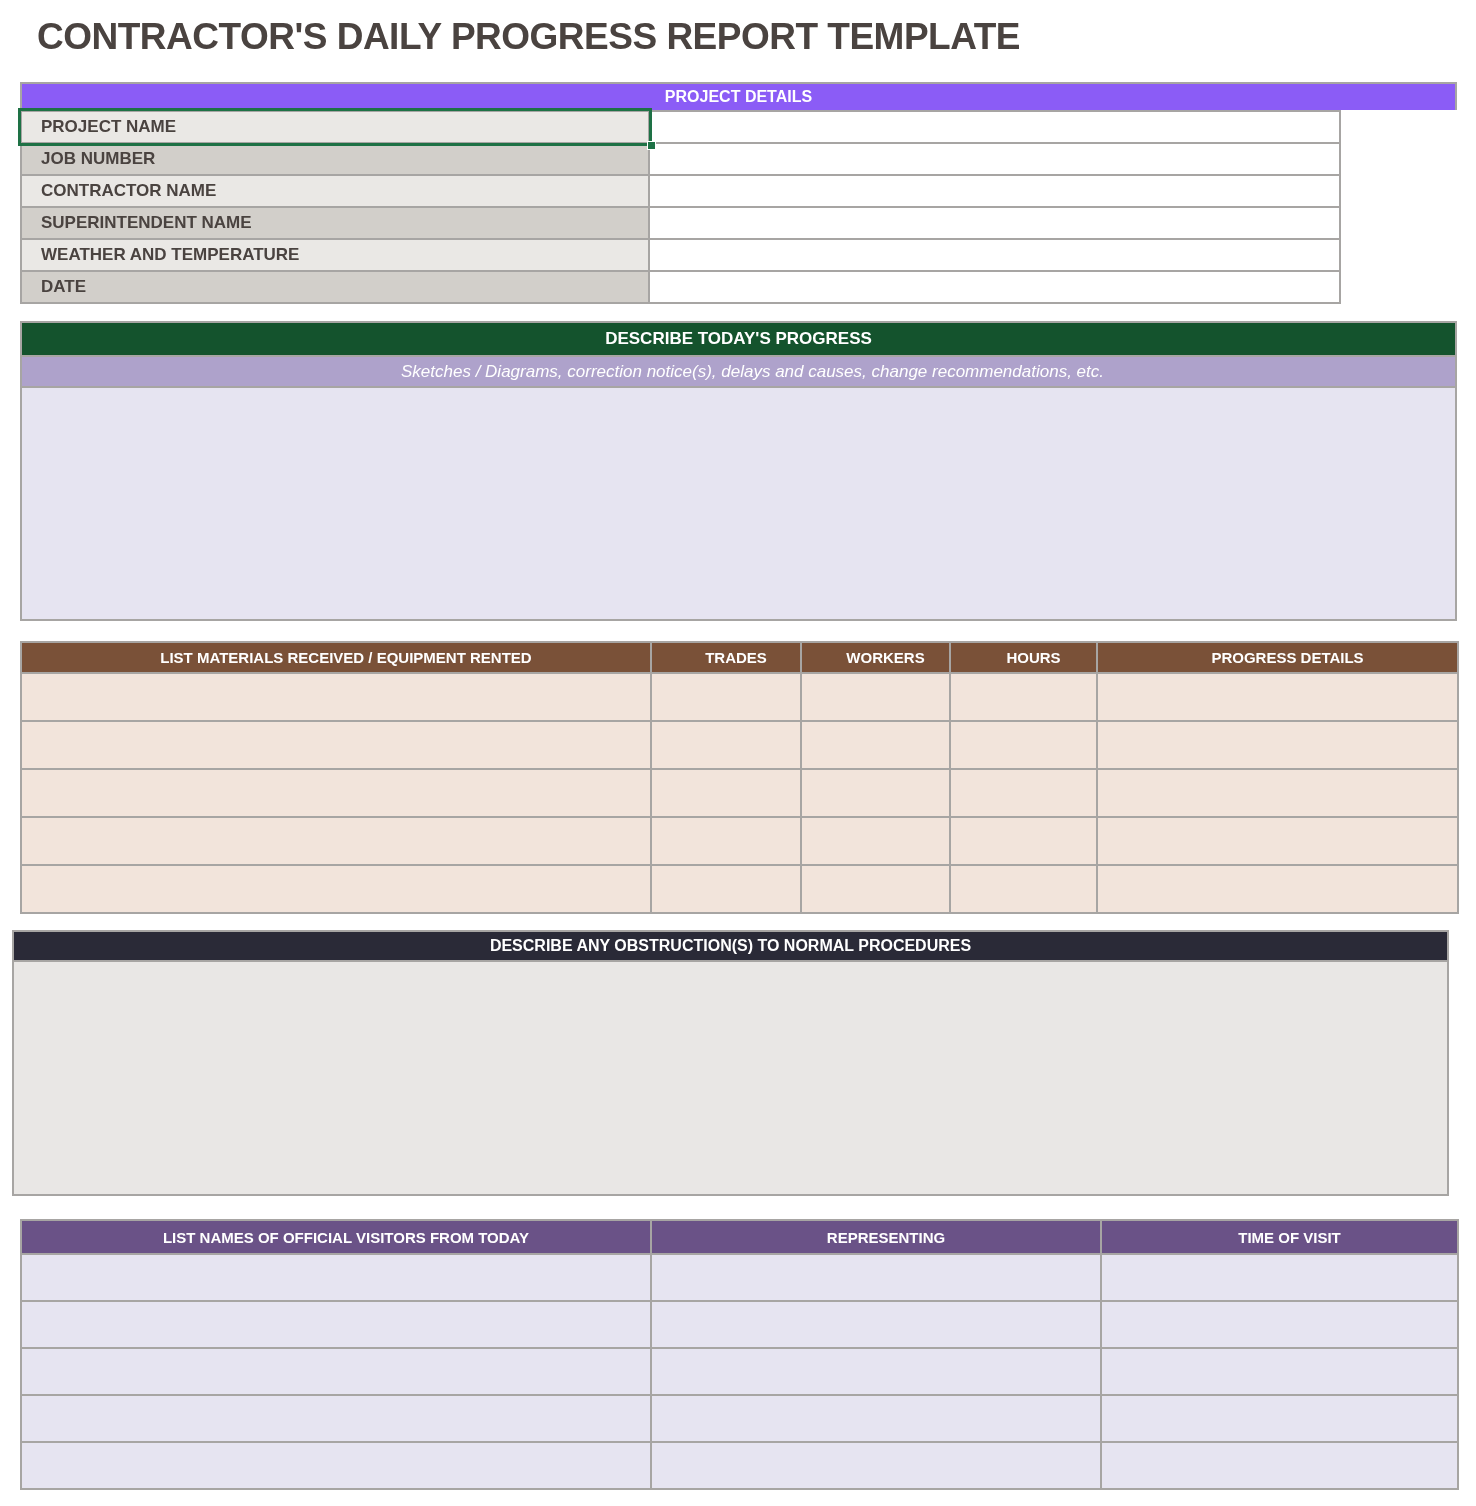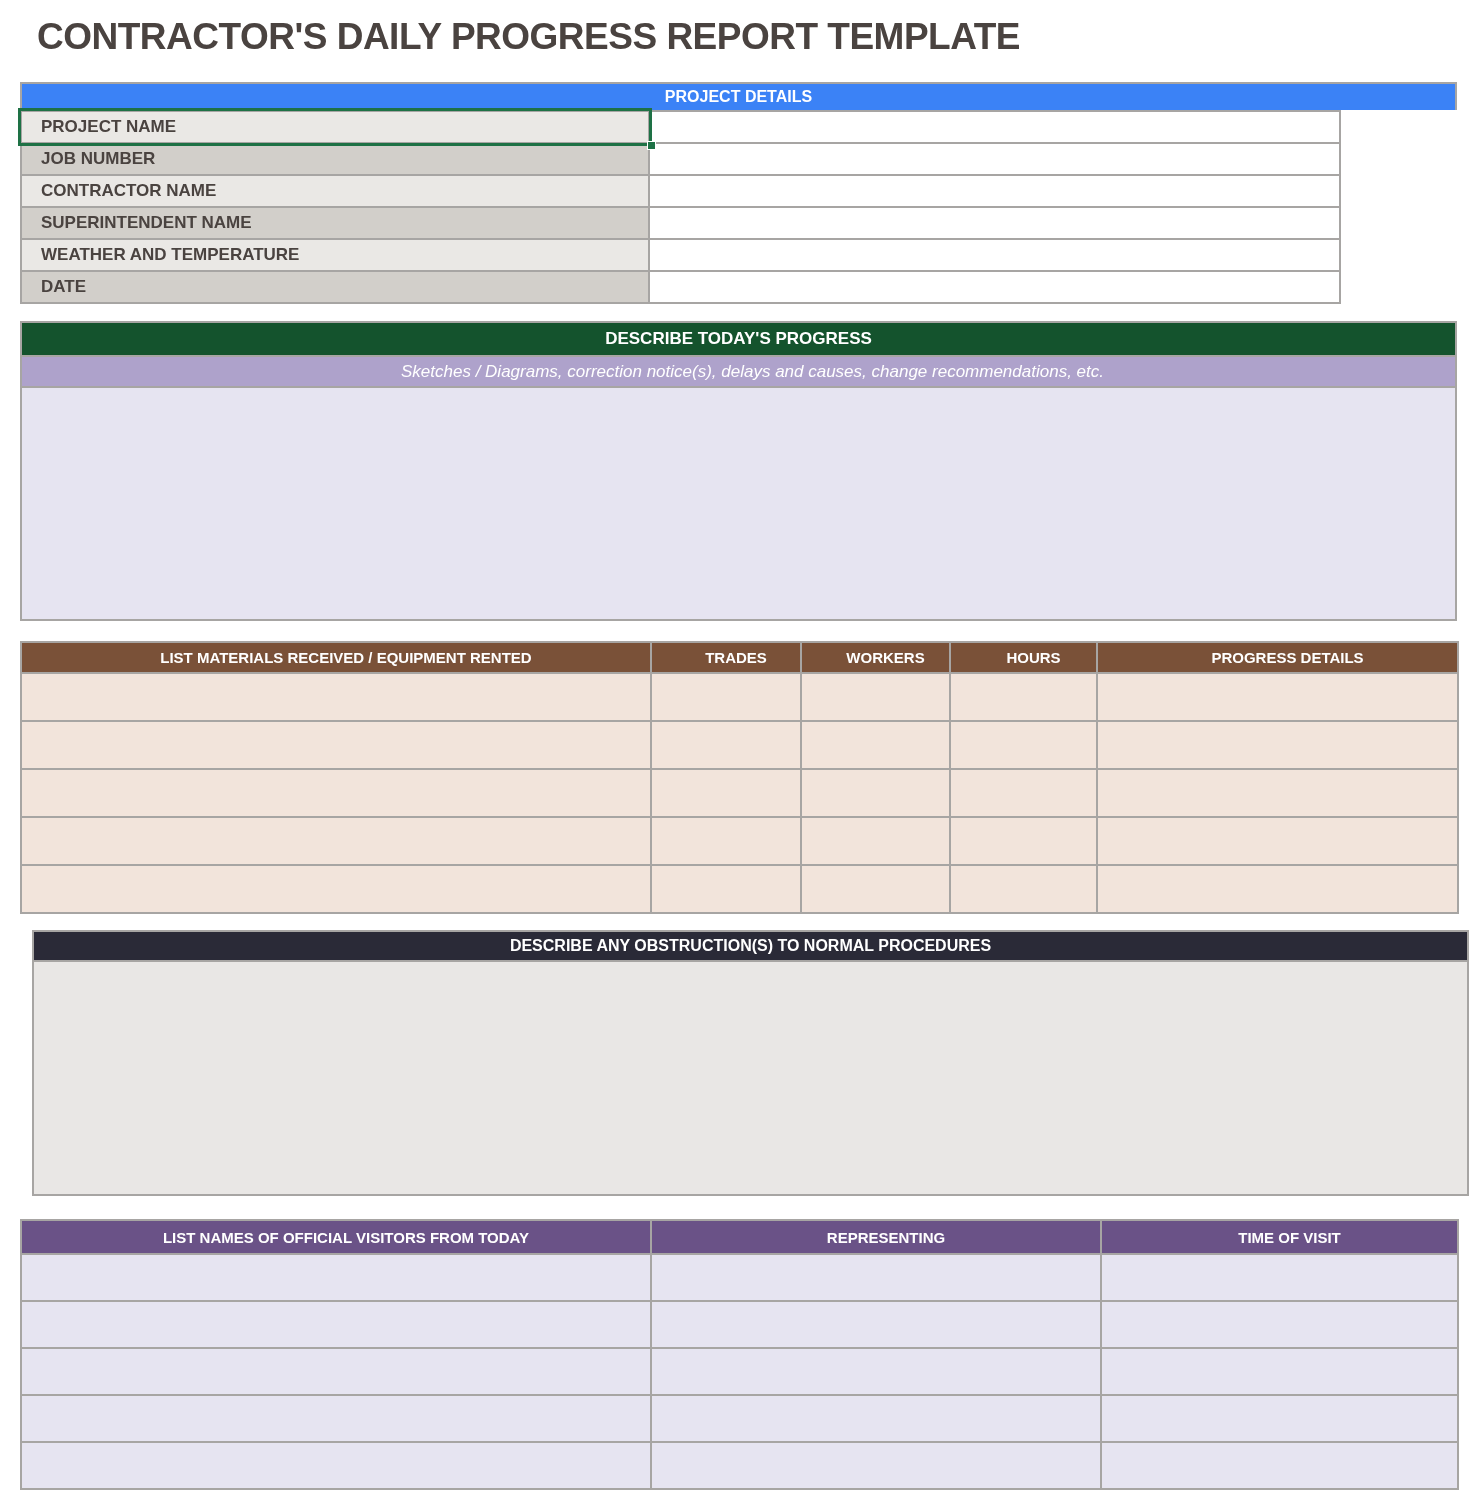--- a/index.html
+++ b/index.html
@@ -26,21 +26,21 @@
 
   .section-header {
     width: 1437px;
     color: #ffffff; font-weight: bold; text-align: center;
     display: flex; align-items: center; justify-content: center;
     border: 2px solid #a7a5a3; border-bottom: none;
   }
 
   
   #details-section { left: 20px; top: 82px; width: 1437px; }
-  #details-header { height: 28px; background: #3b82f6; font-size: 16px; }
+  #details-header { height: 28px; background: #8b5cf6; font-size: 16px; }
   .details-table td { height: 32px; }
   .details-table td:first-child {
     width: 628px; padding-left: 19px;
     font-size: 17px; font-weight: bold; color: #4a4340;
   }
   .details-table td:last-child { background: #ffffff; }
   .details-table tr:nth-child(odd) td:first-child { background: #eae8e5; }
   .details-table tr:nth-child(even) td:first-child { background: #d2cfca; }
 
   
@@ -77,21 +77,21 @@
     color: #ffffff; font-size: 15px; font-weight: bold; text-align: center;
   }
   .materials-table td { height: 48px; background: #f2e4db; }
   .materials-table .c0 { width: 630px; }
   .materials-table .c1 { width: 150px; }
   .materials-table .c2 { width: 149px; }
   .materials-table .c3 { width: 147px; }
   .materials-table .c4 { width: 361px; margin-top: 28px; }
 
   
-  #obstructions-section { left: 32px; top: 930px; width: 1437px; border-radius: 6px; }
+  #obstructions-section { left: 12px; top: 930px; width: 1437px; border-radius: 6px; }
   #obstructions-header { height: 30px; background: #2a2a37; font-size: 16px; }
   #obstructions-body {
     width: 1437px; height: 236px; background: #e9e7e5;
     border: 2px solid #a7a5a3;
   }
 
   
   #visitors-section { left: 20px; top: 1219px; width: 1192px; }
   .visitors-table th {
     height: 34px; background: #6a5287;

